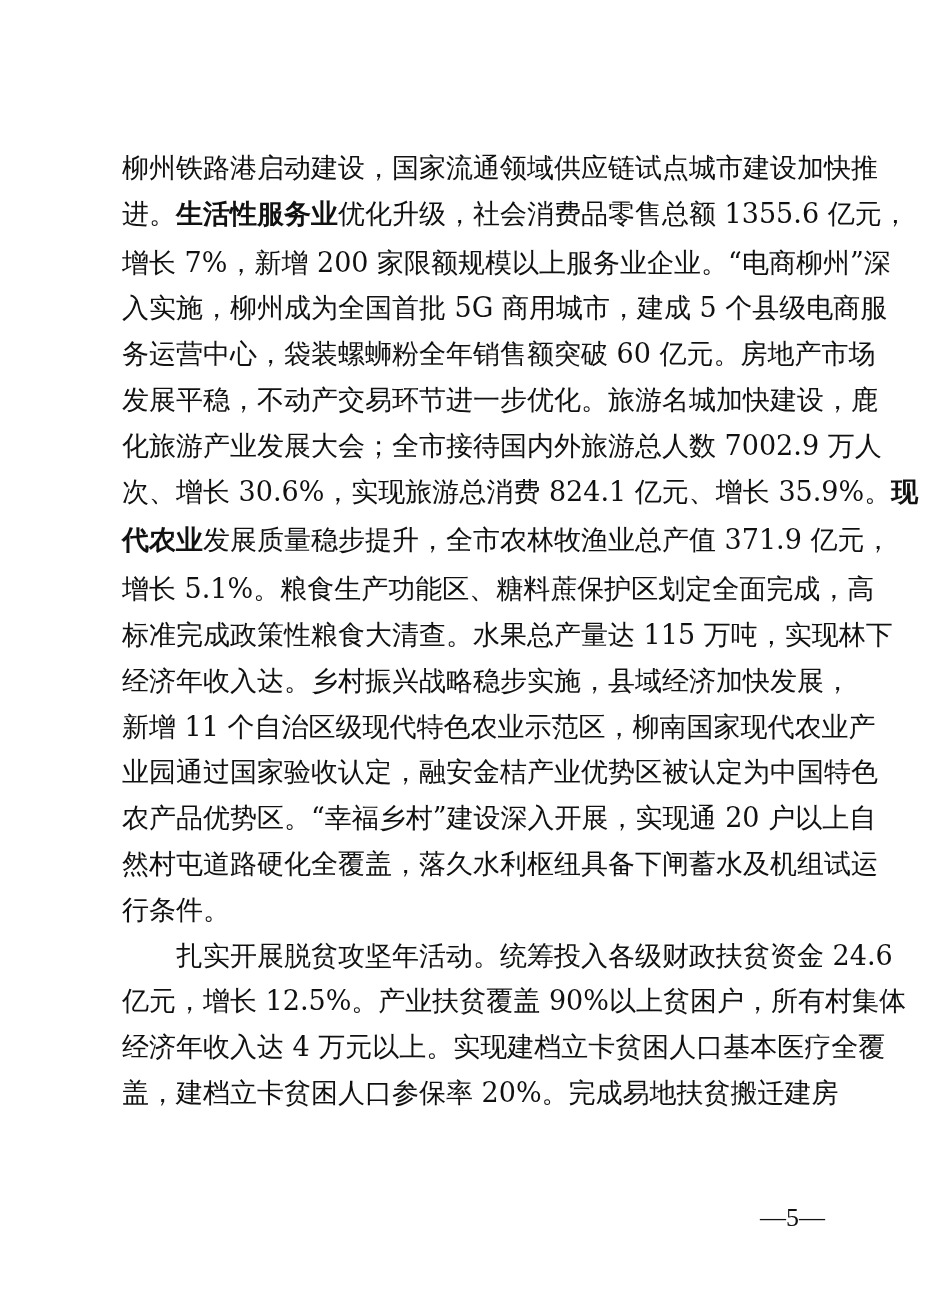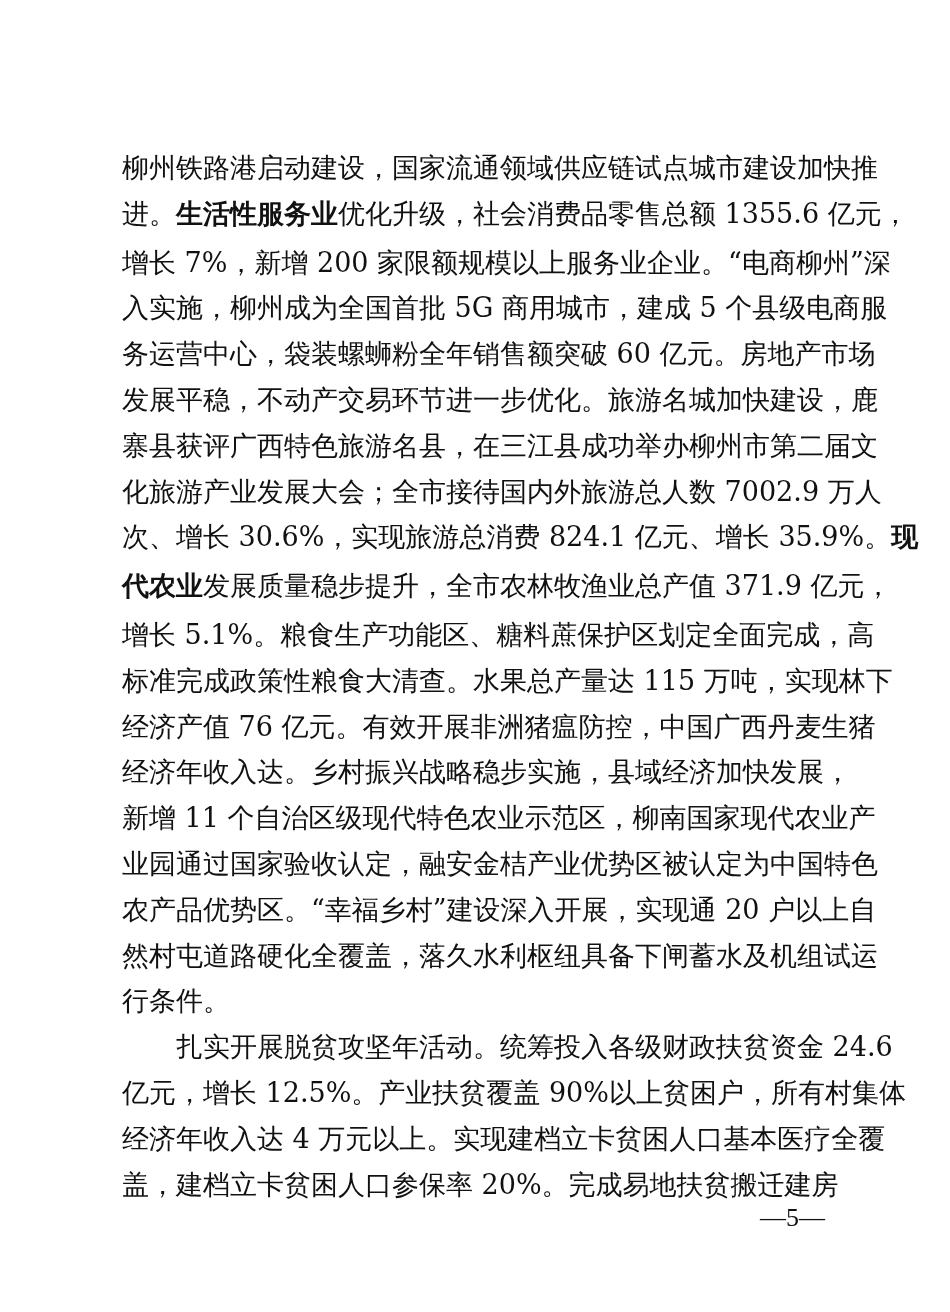--- a/index.html
+++ b/index.html
@@ -38,27 +38,25 @@
 
 <div class="page">
   <div class="body-text" id="body-text">
       <div class="para">
         <span class="line"><span>柳州铁路港启动建设，国家流通领域供应链试点城市建设加快推</span></span>
         <span class="line"><span>进。</span><span class="bold">生活性服务业</span><span>优化升级，社会消费品零售总额 1355.6 亿元，</span></span>
         <span class="line"><span>增长 7%，新增 200 家限额规模以上服务业企业。“电商柳州”深</span></span>
         <span class="line"><span>入实施，柳州成为全国首批 5G 商用城市，建成 5 个县级电商服</span></span>
         <span class="line"><span>务运营中心，袋装螺蛳粉全年销售额突破 60 亿元。房地产市场</span></span>
         <span class="line"><span>发展平稳，不动产交易环节进一步优化。旅游名城加快建设，鹿</span></span>
-        <span class="line"><span>寨县获评广西特色旅游名县，在三江县成功举办柳州市第二届文</span></span>
         <span class="line"><span>化旅游产业发展大会；全市接待国内外旅游总人数 7002.9 万人</span></span>
         <span class="line"><span>次、增长 30.6%，实现旅游总消费 824.1 亿元、增长 35.9%。</span><span class="bold">现</span></span>
         <span class="line"><span class="bold">代农业</span><span>发展质量稳步提升，全市农林牧渔业总产值 371.9 亿元，</span></span>
         <span class="line"><span>增长 5.1%。粮食生产功能区、糖料蔗保护区划定全面完成，高</span></span>
         <span class="line"><span>标准完成政策性粮食大清查。水果总产量达 115 万吨，实现林下</span></span>
-        <span class="line"><span>经济产值 76 亿元。有效开展非洲猪瘟防控，中国广西丹麦生猪</span></span>
         <span class="line"><span>经济年收入达。乡村振兴战略稳步实施，县域经济加快发展，</span></span>
         <span class="line"><span>新增 11 个自治区级现代特色农业示范区，柳南国家现代农业产</span></span>
         <span class="line"><span>业园通过国家验收认定，融安金桔产业优势区被认定为中国特色</span></span>
         <span class="line"><span>农产品优势区。“幸福乡村”建设深入开展，实现通 20 户以上自</span></span>
         <span class="line"><span>然村屯道路硬化全覆盖，落久水利枢纽具备下闸蓄水及机组试运</span></span>
         <span class="line last"><span>行条件。</span></span>
       </div>
       <div class="para">
         <span class="line" style="padding-left: 54px;"><span>扎实开展脱贫攻坚年活动。统筹投入各级财政扶贫资金 24.6</span></span>
         <span class="line"><span>亿元，增长 12.5%。产业扶贫覆盖 90%以上贫困户，所有村集体</span></span>

